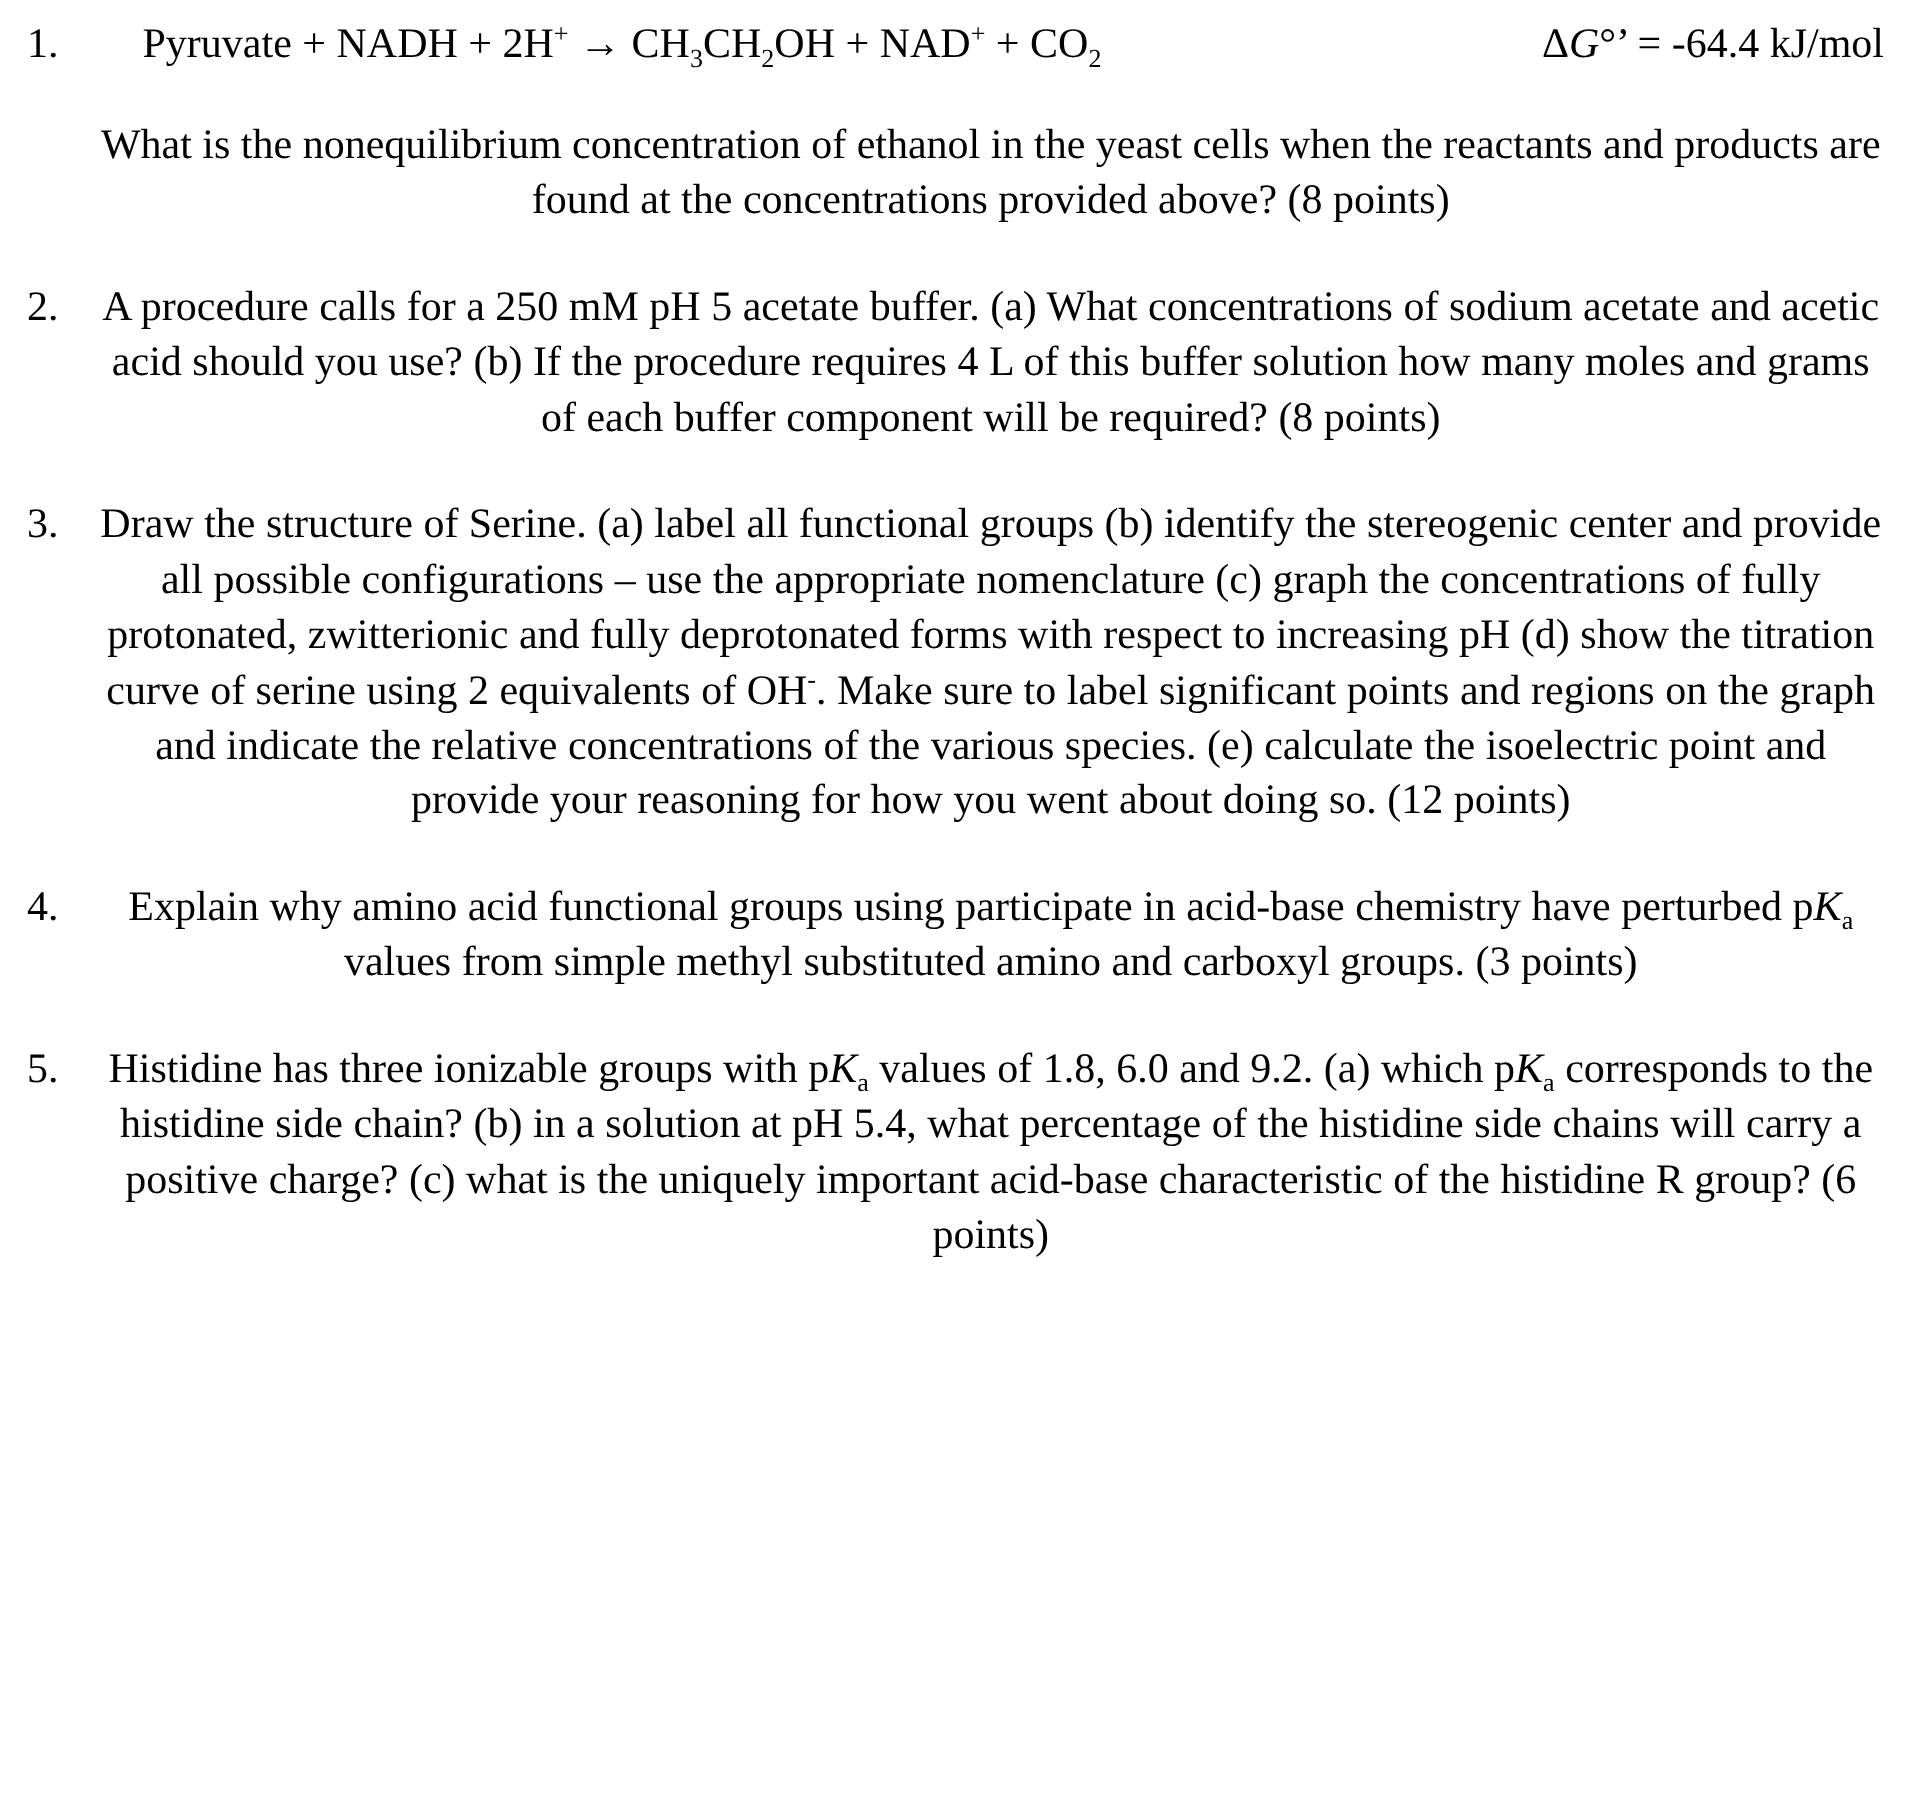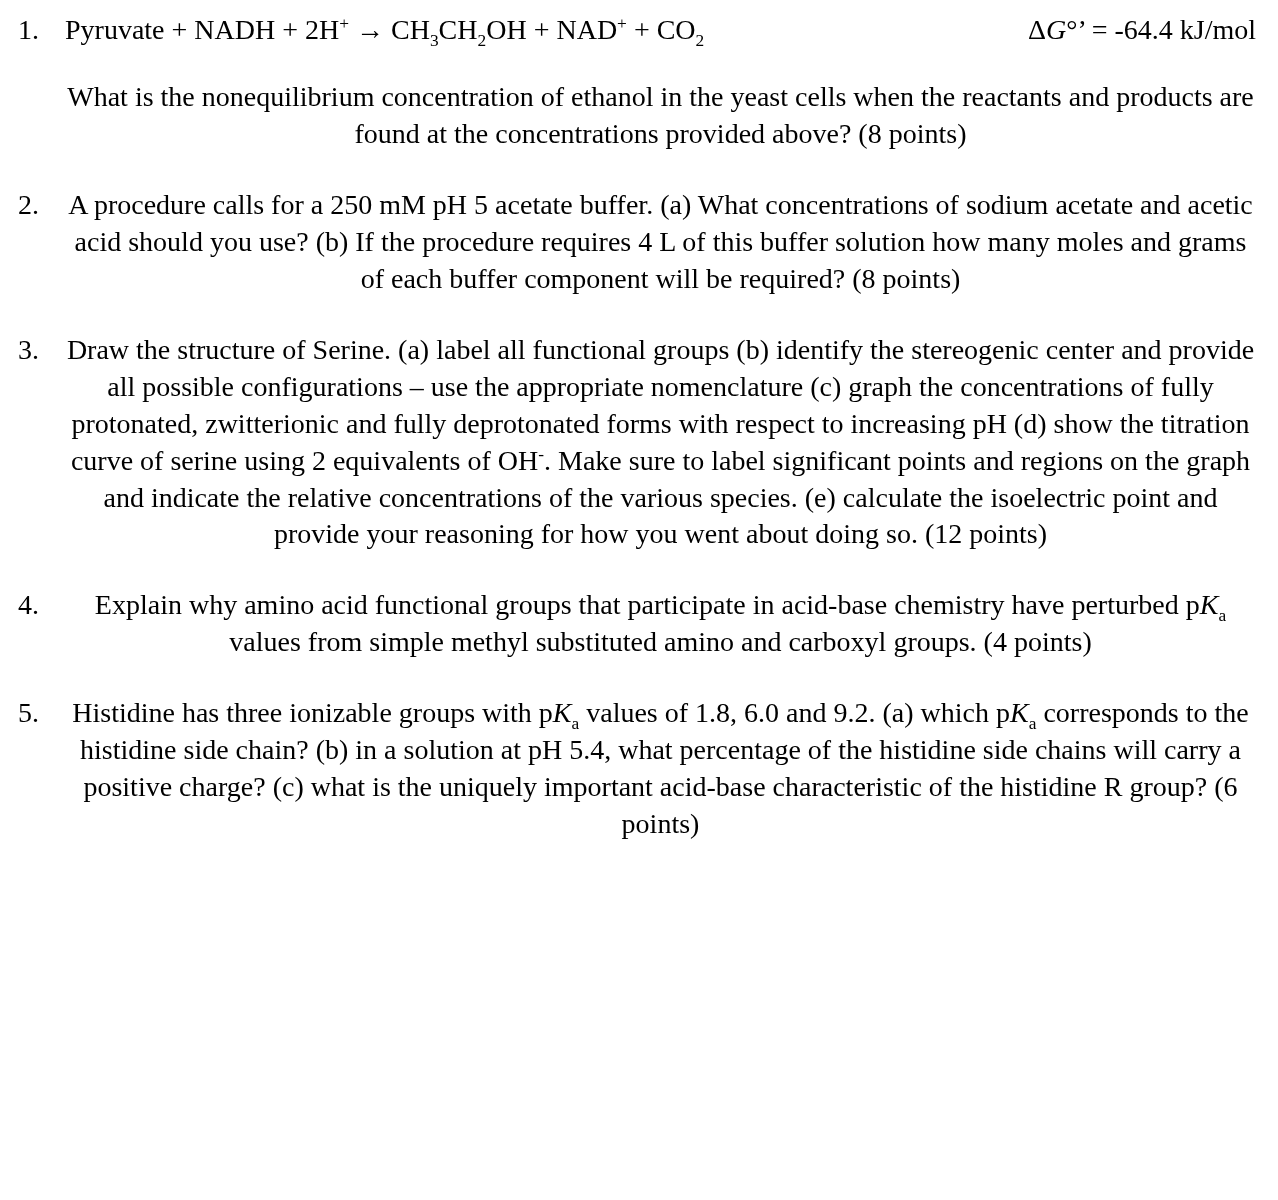--- a/index.html
+++ b/index.html
@@ -29,20 +29,21 @@
   }
   .qcontent { min-width: 0; }
   .para {
     margin: 0 0 30px 0;
   }
   .para:last-child { margin-bottom: 0; text-align: center; }
   .split {
     display: flex;
     justify-content: space-between;
     align-items: flex-end;
+    margin-left: 30px;
   }
   .split .right {
     white-space: nowrap;
     padding-left: 20px;
   }
   sup, sub {
     font-size: 0.62em;
     line-height: 0;
   }
 </style>
@@ -69,21 +70,21 @@
       </div>
       <div class="question">
         <div class="qnum">3.</div>
         <div class="qcontent">
           <div class="para"><span>Draw the structure of Serine. (a) label all functional groups (b) identify the stereogenic center and provide all possible configurations – use the appropriate nomenclature (c) graph the concentrations of fully protonated, zwitterionic and fully deprotonated forms with respect to increasing pH (d) show the titration curve of serine using 2 equivalents of OH</span><sup>-</sup><span>. Make sure to label significant points and regions on the graph and indicate the relative concentrations of the various species. (e) calculate the isoelectric point and provide your reasoning for how you went about doing so. (12 points)</span></div>
         </div>
       </div>
       <div class="question">
         <div class="qnum">4.</div>
         <div class="qcontent">
-          <div class="para"><span>Explain why amino acid functional groups that participate in acid-base chemistry have perturbed p</span><span style="font-style: italic;">K</span><sub>a</sub><span> values from simple methyl substituted amino and carboxyl groups. (4 points)</span></div>
+          <div class="para"><span>Explain why amino acid functional groups using participate in acid-base chemistry have perturbed p</span><span style="font-style: italic;">K</span><sub>a</sub><span> values from simple methyl substituted amino and carboxyl groups. (3 points)</span></div>
         </div>
       </div>
       <div class="question">
         <div class="qnum">5.</div>
         <div class="qcontent">
           <div class="para"><span>Histidine has three ionizable groups with p</span><span style="font-style: italic;">K</span><sub>a</sub><span> values of 1.8, 6.0 and 9.2. (a) which p</span><span style="font-style: italic;">K</span><sub>a</sub><span> corresponds to the histidine side chain? (b) in a solution at pH 5.4, what percentage of the histidine side chains will carry a positive charge? (c) what is the uniquely important acid-base characteristic of the histidine R group? (6 points)</span></div>
         </div>
       </div>
     </div>
 </div>

